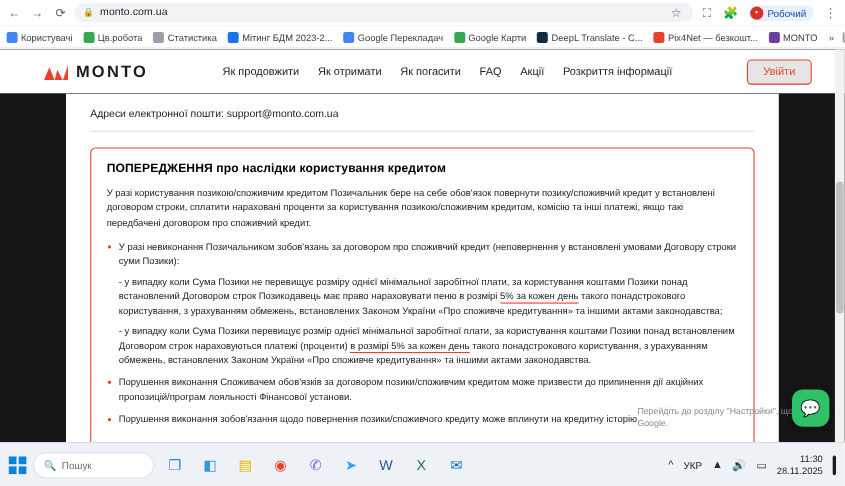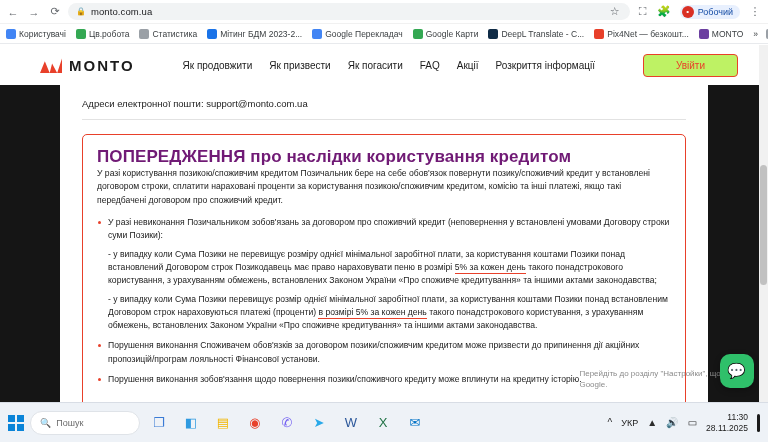--- a/index.html
+++ b/index.html
@@ -107,22 +107,22 @@
     display: flex; align-items: center; gap: 17px;
     margin: 0 auto;
     font-size: 10px; color: #1b1b1b;
   }
   .site-nav span { cursor: pointer; }
   .login-btn {
     border: 1px solid #e8402a;
     color: #e8402a;
     border-radius: 4px;
     font-size: 10px;
-    padding: 5px 32px;
-    background: #bef264;
+    padding: 5px 14px;
+    background: #e5e5e5;
     cursor: pointer;
   }
 
   .content-wrap {
     position: relative;
     height: calc(100% - 40px);
     background: #151515;
     padding: 0 60px;
     overflow: hidden;
   }
@@ -140,24 +140,24 @@
   }
   .rule { height: 1px; background: #e2e2e2; margin: 0 0 14px 0; }
 
   .warn-box {
     border: 1px solid #e8402a;
     border-radius: 5px;
     padding: 12px 14px 14px 14px;
     margin-top: 2px;
   }
   .warn-title {
-    font-size: 17px;
+    font-size: 11px;
     font-weight: bold;
-    color: #701a75;
-    margin-bottom: 0;
+    color: #000000;
+    margin-bottom: 10px;
     letter-spacing: .1px;
   }
   .warn-para {
     font-size: 8.6px;
     line-height: 1.55;
     color: #1b1b1b;
     margin-bottom: 9px;
   }
   .warn-list { margin: 0; padding: 0; list-style: none; }
   .warn-list > li {
@@ -335,21 +335,21 @@
 
   <div class="page">
 
     <div class="site-header">
       <div class="logo">
         <span class="logo-mark"></span>
         <span class="logo-text">MONTO</span>
       </div>
       <div class="site-nav">
         <span>Як продовжити</span>
-        <span>Як призвести</span>
+        <span>Як отримати</span>
         <span>Як погасити</span>
         <span>FAQ</span>
         <span>Акції</span>
         <span>Розкриття інформації</span>
       </div>
       <button class="login-btn">Увійти</button>
     </div>
 
     <div class="content-wrap">
       <div class="card">

